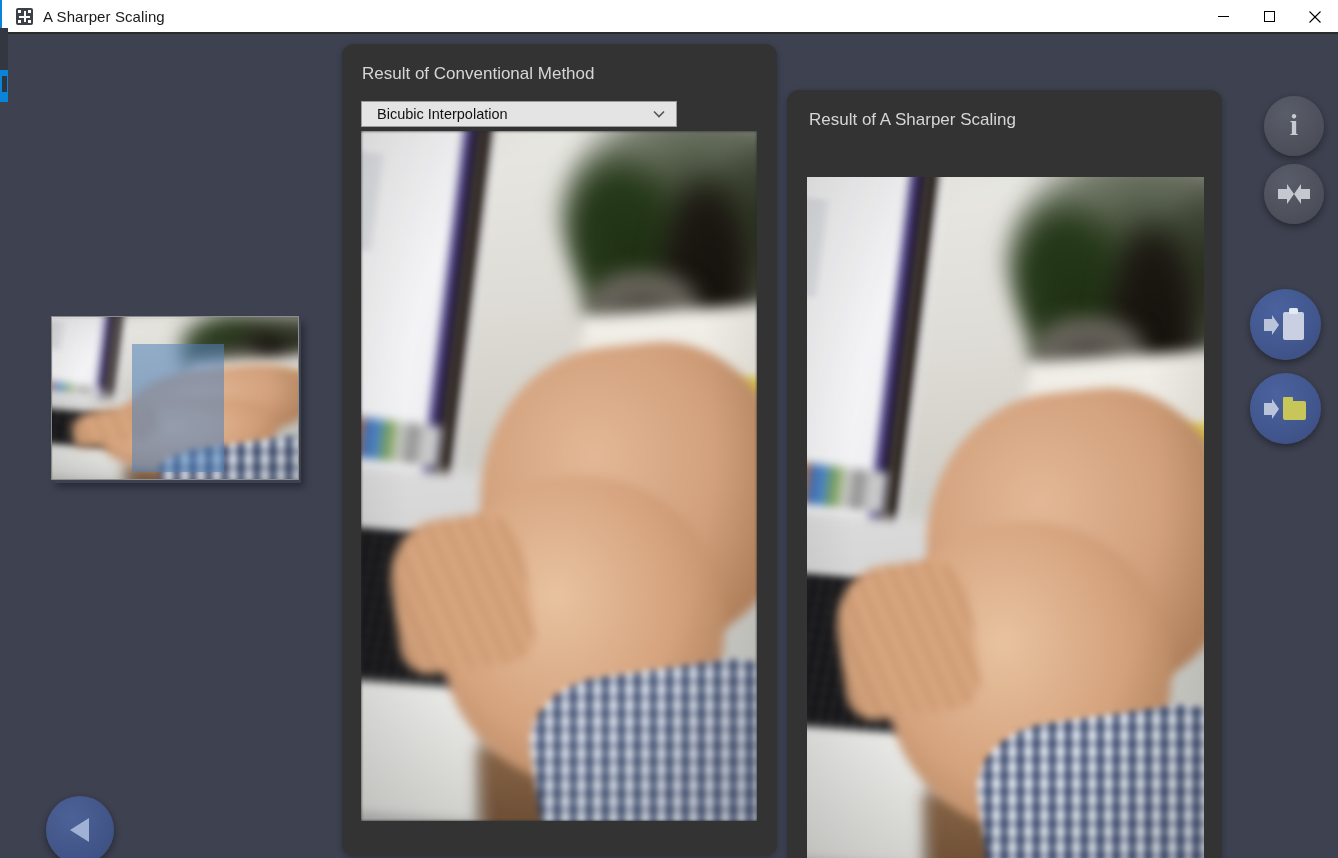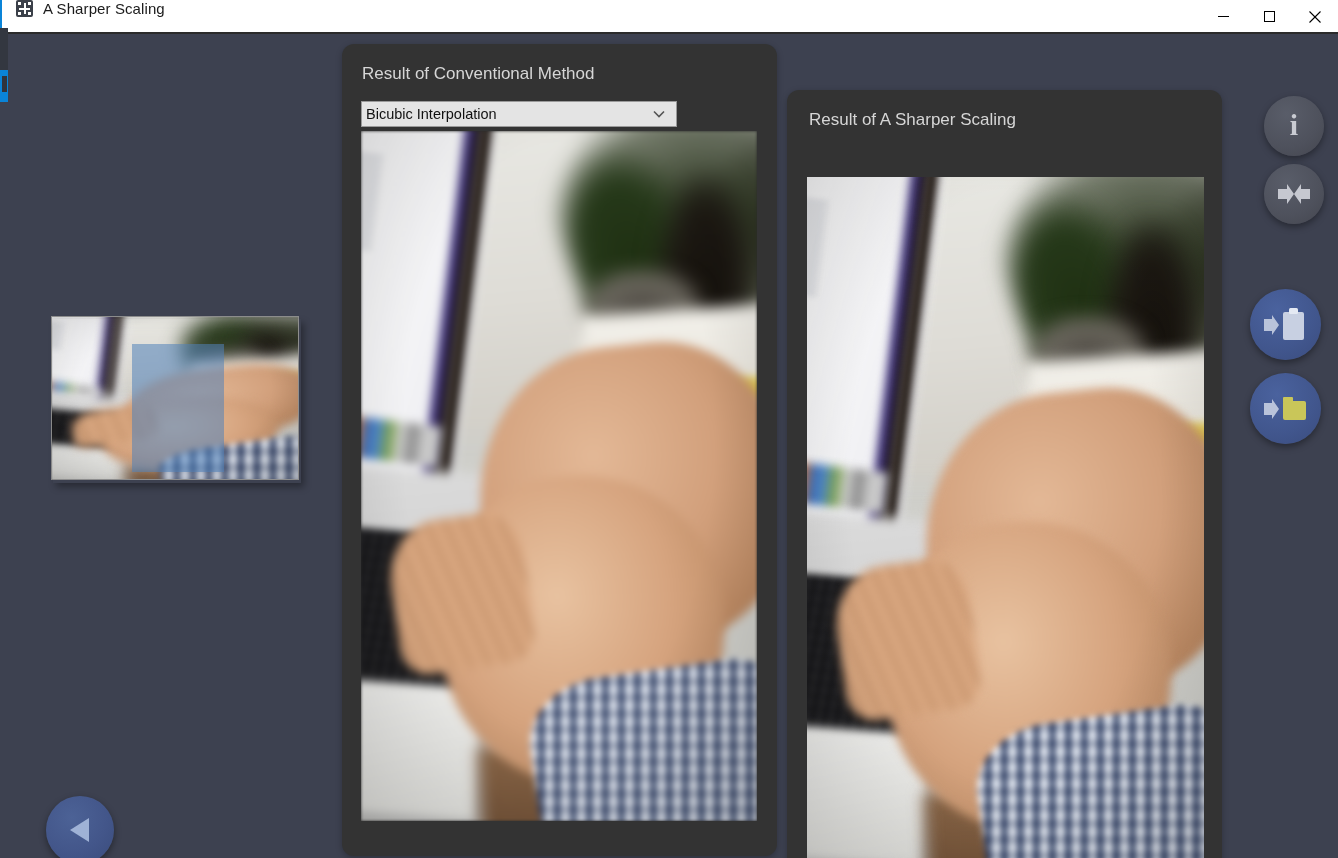--- a/index.html
+++ b/index.html
@@ -30,21 +30,21 @@
   }
   .bg-sliver-dark-c {
     position: absolute; left: 2px; top: 76px; width: 5px; height: 16px;
     background: #30343d;
   }
 
   
   .titlebar {
     position: absolute; left: 8px; top: 0; width: 1330px; height: 33px;
     background: #ffffff;
-    display: flex; align-items: flex-start;
+    display: flex; align-items: center;
   }
   .title-icon {
     width: 17px; height: 17px; margin-left: 8px; margin-right: 10px;
     background: #3b4049; border-radius: 2px; position: relative;
     flex: 0 0 auto;
   }
   .title-icon::before, .title-icon::after {
     content: ""; position: absolute; background: #ffffff;
   }
   .title-icon::before { left: 3px; top: 7.5px; width: 11px; height: 2px; }
@@ -94,21 +94,21 @@
 
   
   .dropdown {
     position: absolute; left: 19px; top: 57px; width: 316px; height: 26px;
     background: #e4e4e4;
     border: 1px solid #9a9a9a;
     display: flex; align-items: center;
     cursor: pointer;
   }
   .dropdown-value {
-    font-size: 14.5px; color: #111; padding-left: 4px;
+    font-size: 14.5px; color: #111; padding-left: 15px;
     white-space: nowrap; overflow: hidden;
   }
   .dropdown-arrow {
     margin-left: auto; margin-right: 10px; width: 14px; height: 14px;
     display: flex; align-items: center; justify-content: center;
   }
 
   
   .img-frame {
     position: absolute; overflow: hidden; background: #2a2a2a;

